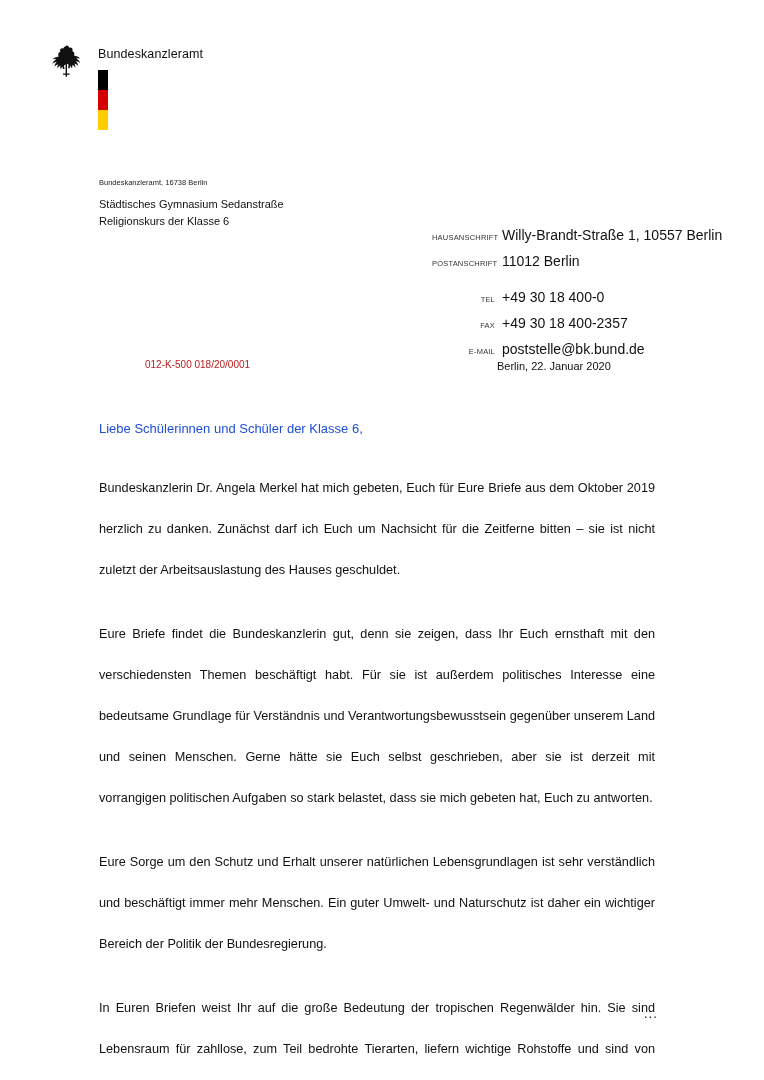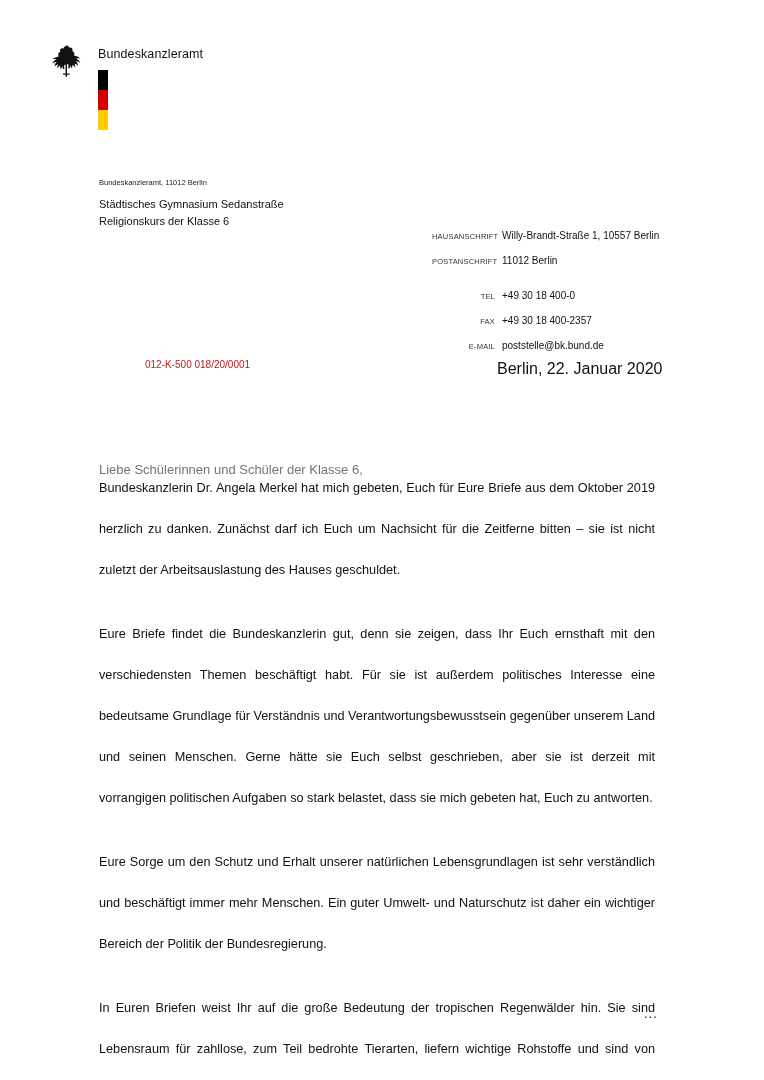--- a/index.html
+++ b/index.html
@@ -100,55 +100,54 @@
   .contact .lbl {
     width: 63px;
     text-align: right;
     padding-right: 7px;
     font-size: 7.5px;
     letter-spacing: 0.2px;
     color: #333;
     flex: 0 0 auto;
   }
   .contact .val {
-    font-size: 10px;
+    font-size: 14px;
     color: #111;
     white-space: nowrap;
     text-align: center;
   }
   .contact .gap { height: 7px; }
 
   
   .ref {
     position: absolute;
     left: 106px;
     top: 359px;
     font-size: 10px;
     color: #b91c1c;
     white-space: nowrap;
     margin-left: 39px;
   }
   .place-date {
     position: absolute;
     left: 497px;
     top: 360px;
-    font-size: 16px;
+    font-size: 11px;
     color: #111;
     white-space: nowrap;
   }
 
   
   .salutation {
     position: absolute;
     left: 99px;
     top: 421px;
     font-size: 13px;
-    color: #737373;
-    white-space: nowrap;
-    margin-top: 41px;
+    color: #1d4ed8;
+    white-space: nowrap;
   }
   .body {
     position: absolute;
     left: 99px;
     top: 468px;
     width: 556px;
     font-size: 12.7px;
     line-height: 41px;
     color: #111;
     text-align: justify;
@@ -182,21 +181,21 @@
       </svg>
     </div>
     <div class="org-name">Bundeskanzleramt</div>
     <div class="flag">
       <span class="black"></span>
       <span class="red"></span>
       <span class="gold"></span>
     </div>
   </div>
 
-  <div class="return-line">Bundeskanzleramt, 11012 Berlin</div>
+  <div class="return-line">Bundeskanzleramt, 16738 Berlin</div>
 
   <div class="recipient">
     <div>Städtisches Gymnasium Sedanstraße</div>
     <div>Religionskurs der Klasse 6</div>
   </div>
 
   <div class="contact">
     <div class="row">
       <div class="lbl">HAUSANSCHRIFT</div>
       <div class="val">Willy-Brandt-Straße 1, 10557 Berlin</div>

